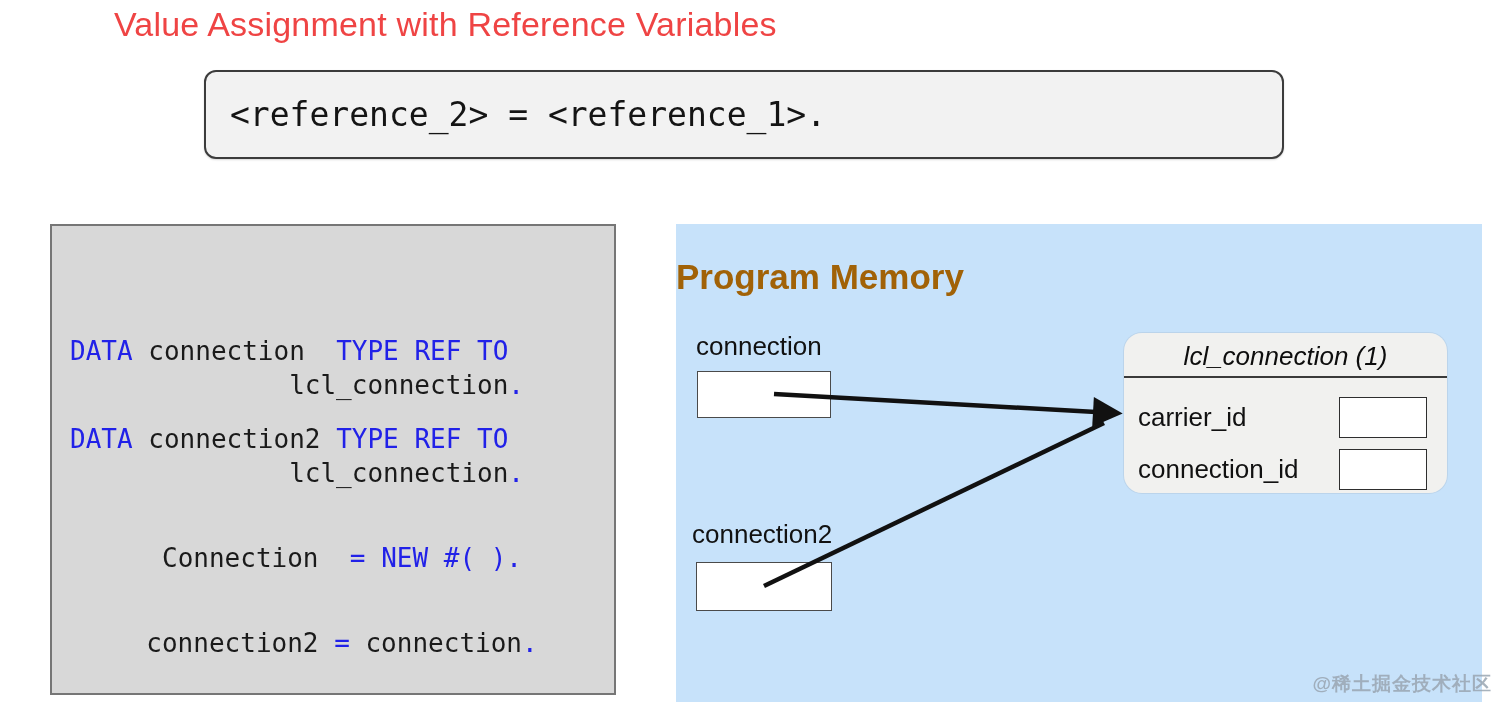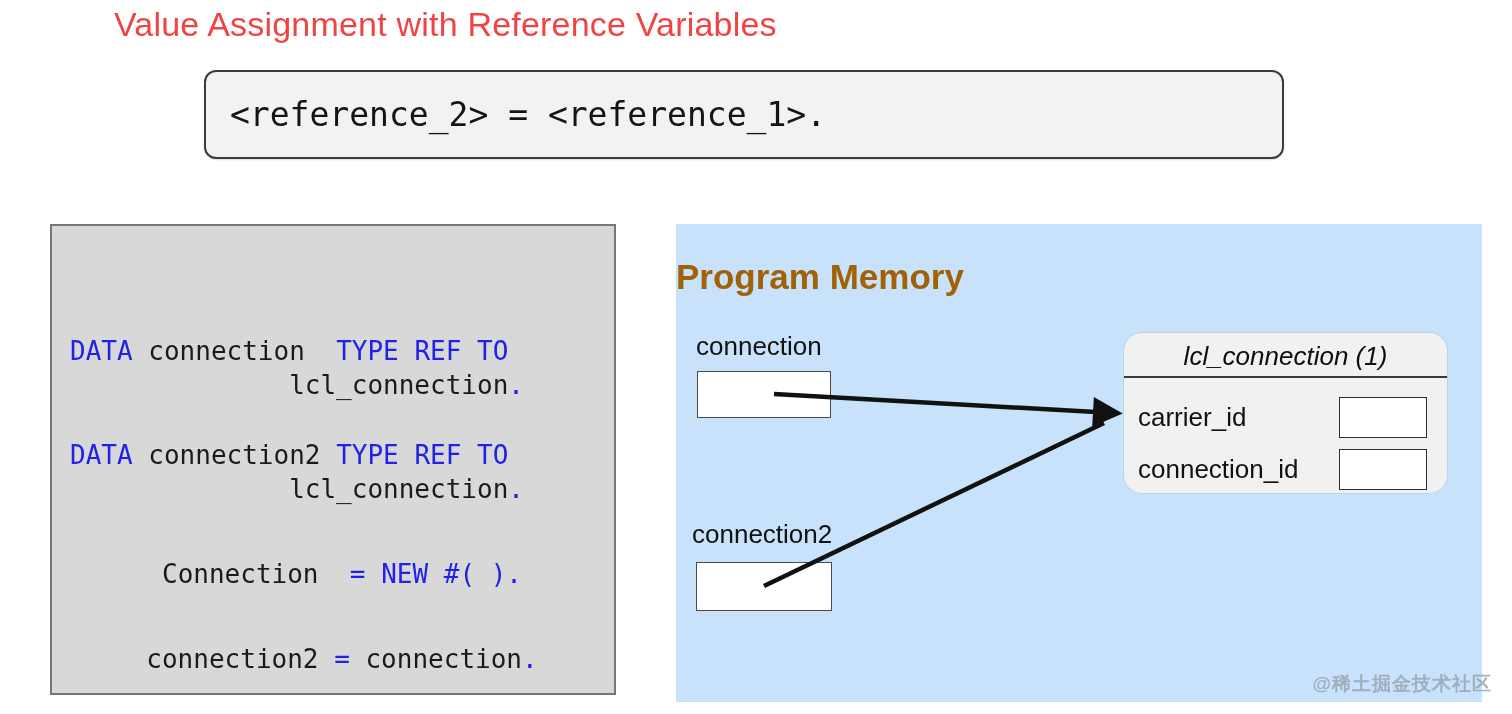--- a/index.html
+++ b/index.html
@@ -37,21 +37,21 @@
   
   .code-panel{
     position:absolute;left:50px;top:224px;width:566px;height:471px;
     background:var(--code-panel-gray);border:2px solid #767676;
     padding:40px 0 0 18px;
     font-family:"DejaVu Sans Mono", monospace;
     font-size:26px;line-height:34px;color:#1a1a1a;
     white-space:pre;overflow:hidden;
   }
   .code-line{white-space:pre;}
-  .code-line.g1{margin-top:36px;}
+  .code-line.g1{margin-top:20px;}
   .code-line.g2{margin-top:51px;text-align:center;}
   .kw{color:var(--keyword-blue);}
   
   .memory-panel{
     position:absolute;left:676px;top:224px;width:806px;height:478px;
     background:var(--memory-panel-blue);
   }
   .memory-title{
     position:absolute;left:0;top:12px;width:100%;
     text-align:left;font-size:35px;font-weight:700;color:#a16207;margin-top:21px;

